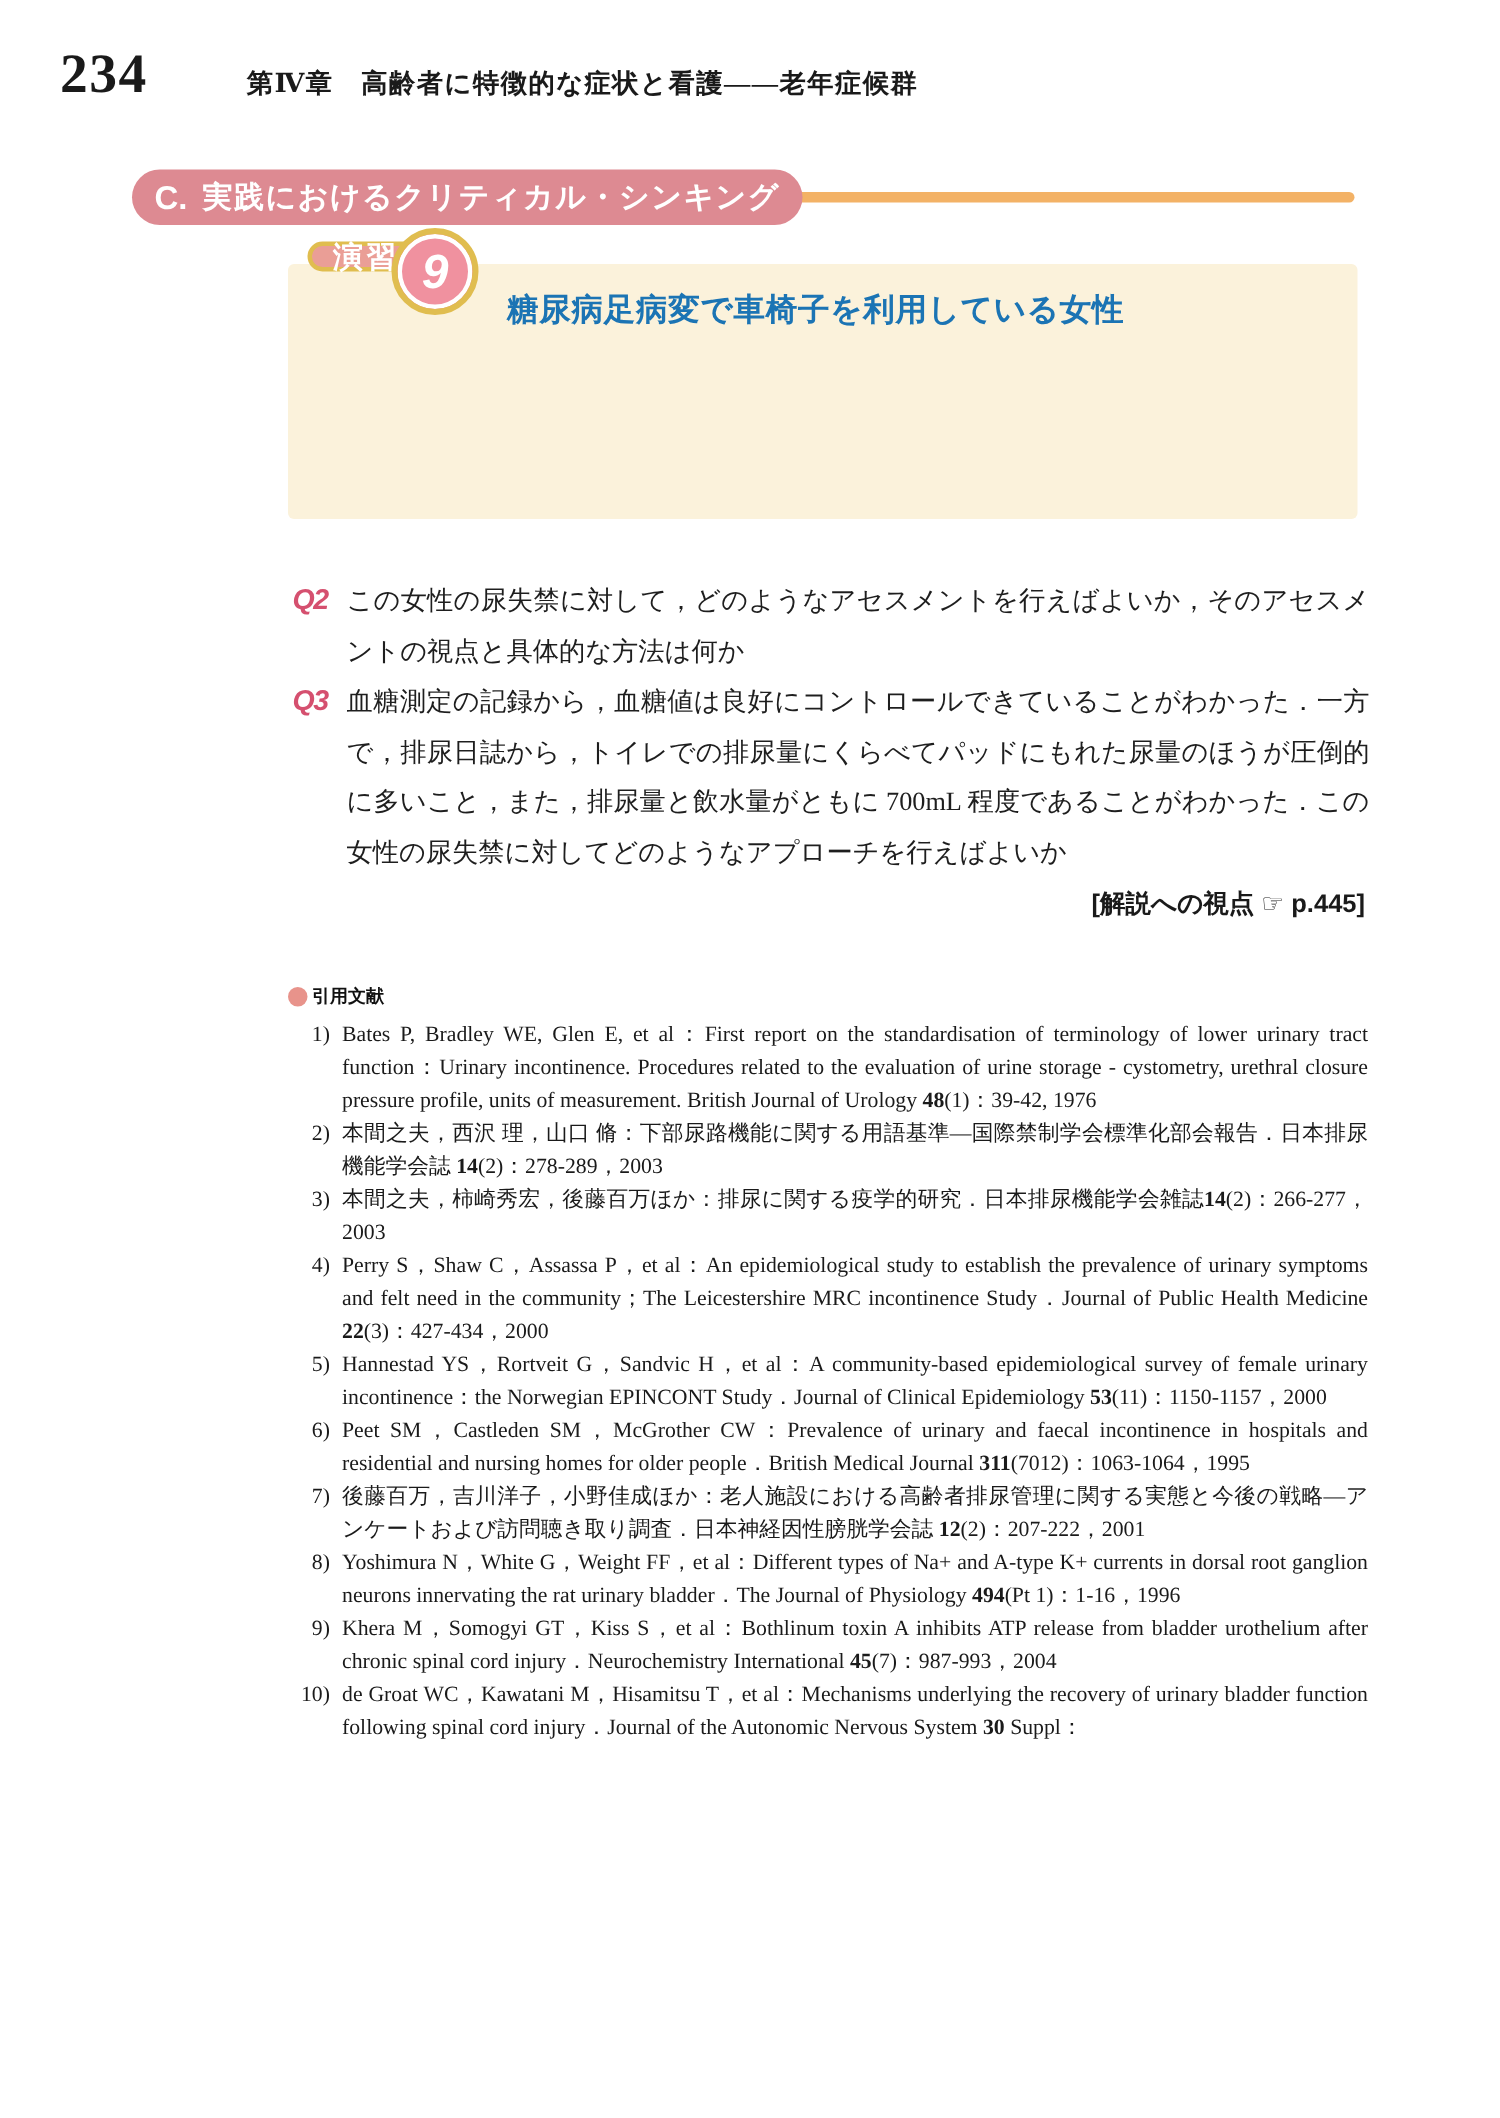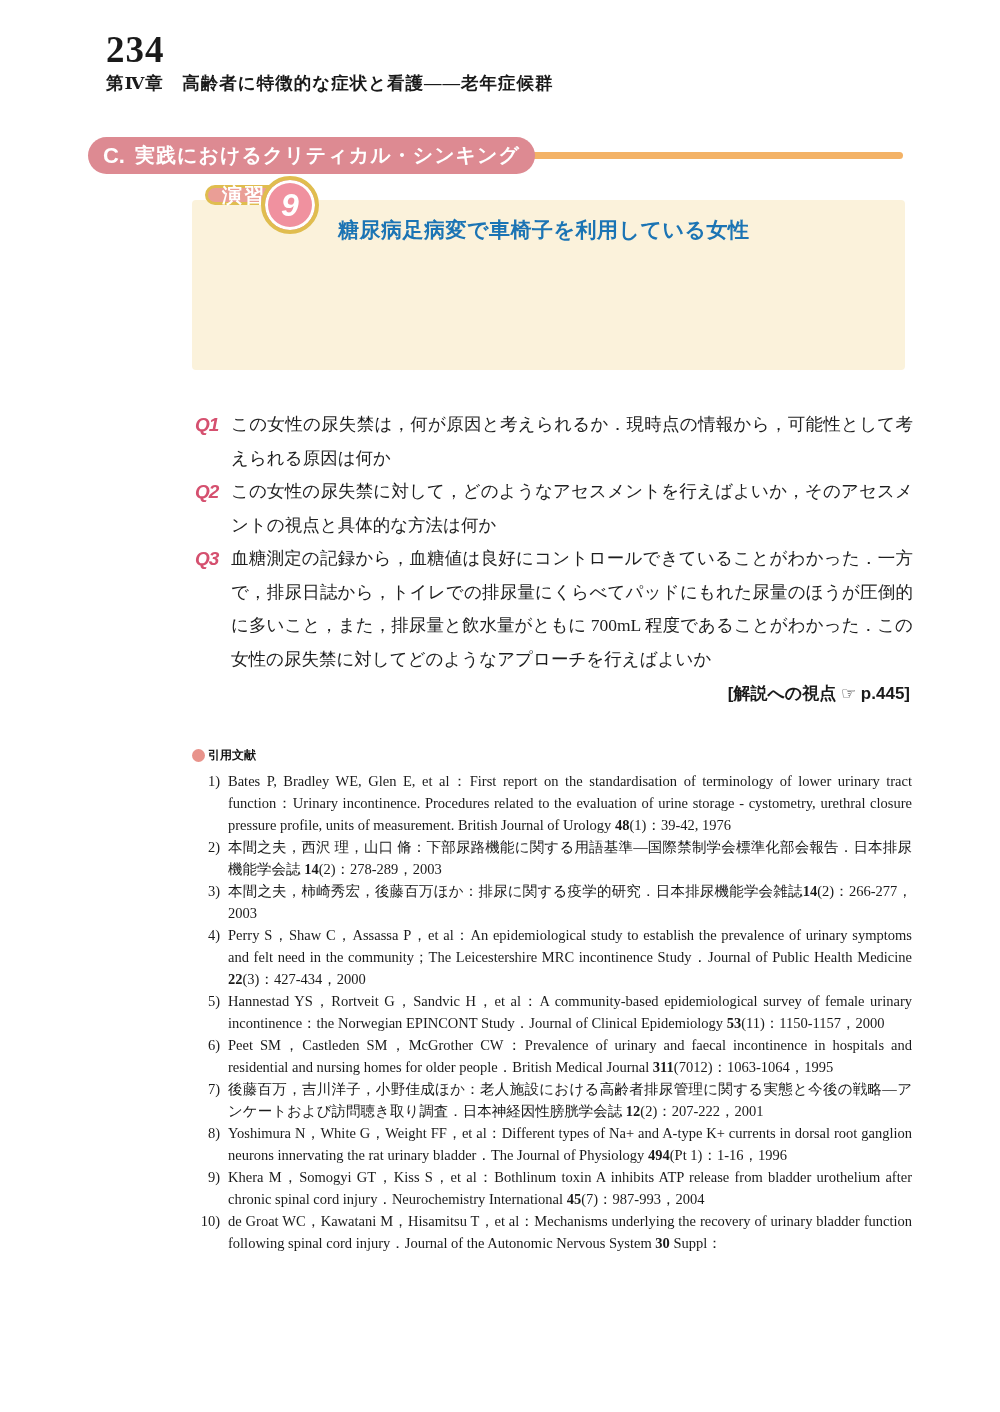--- a/index.html
+++ b/index.html
@@ -8,21 +8,20 @@
     width:1000px;height:1412px;
     background:#ffffff;
     overflow:hidden;
     font-family:"Liberation Serif","DejaVu Serif",serif;
     color:#1a1a1a;
   }
   
   .running-head{
     display:flex;align-items:baseline;
     padding:28px 0 0 40px;
-    flex-direction:column;
   }
   .page-number{
     font-family:"Liberation Serif","DejaVu Serif",serif;
     font-size:37px;font-weight:700;letter-spacing:1px;
   }
   .chapter-title{
     margin-left:66px;
     font-size:17.5px;font-weight:700;
     letter-spacing:1px;
   }
@@ -163,24 +162,20 @@
         <span>9</span>
       </div>
     </div>
     <div class="exercise-box">
       <div class="exercise-title">糖尿病足病変で車椅子を利用している女性</div>
     </div>
   </div>
 
   <div class="questions">
     <div class="question">
-      <span class="q-label">Q1</span>
-      <span class="q-text">この女性の尿失禁は，何が原因と考えられるか．現時点の情報から，可能性として考えられる原因は何か</span>
-    </div>
-    <div class="question">
       <span class="q-label">Q2</span>
       <span class="q-text">この女性の尿失禁に対して，どのようなアセスメントを行えばよいか，そのアセスメントの視点と具体的な方法は何か</span>
     </div>
     <div class="question">
       <span class="q-label">Q3</span>
       <span class="q-text">血糖測定の記録から，血糖値は良好にコントロールできていることがわかった．一方で，排尿日誌から，トイレでの排尿量にくらべてパッドにもれた尿量のほうが圧倒的に多いこと，また，排尿量と飲水量がともに 700mL 程度であることがわかった．この女性の尿失禁に対してどのようなアプローチを行えばよいか</span>
     </div>
   </div>
 
   <div class="note-line">[解説への視点 ☞ p.445]</div>

